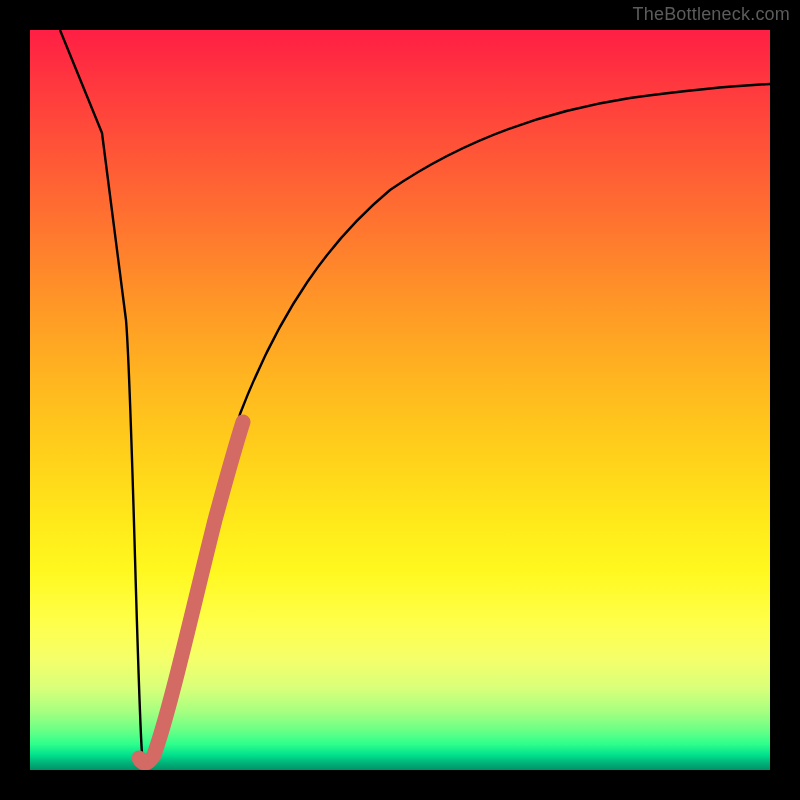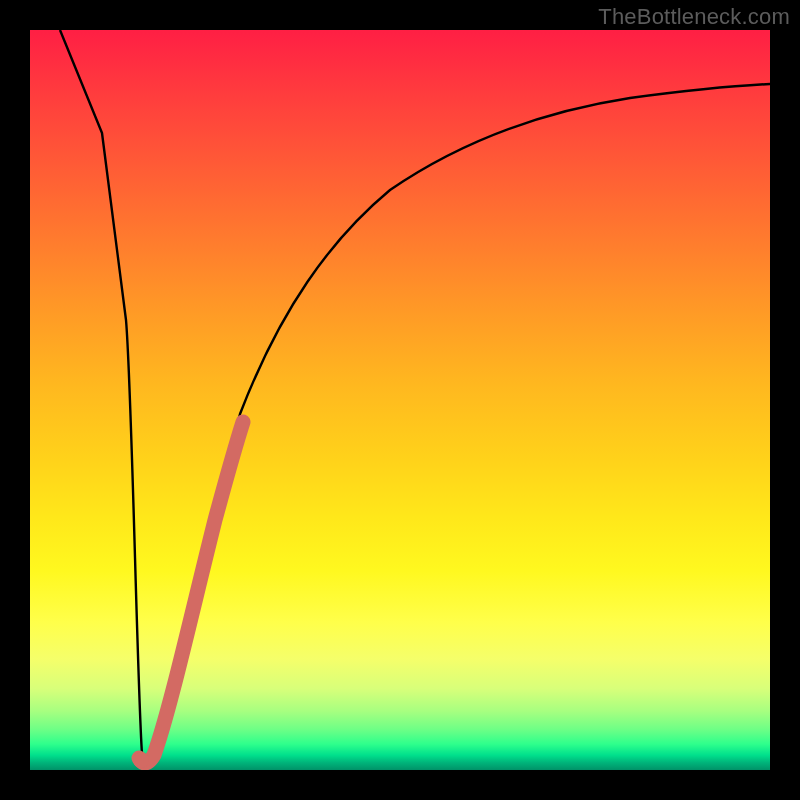--- a/index.html
+++ b/index.html
@@ -51,21 +51,21 @@
     left: 0;
     top: 0;
     width: 740px;
     height: 740px;
   }
   .watermark {
     position: absolute;
     top: 4px;
     right: 10px;
     color: #5c5c5c;
-    font-size: 22px;
+    font-size: 18px;
     letter-spacing: 0.2px;
     user-select: none;
   }
 </style>
 </head>
 <body>
 
 <div class="frame">
   <div class="plot">
     <svg class="curves" viewBox="0 0 740 740" preserveAspectRatio="none">

